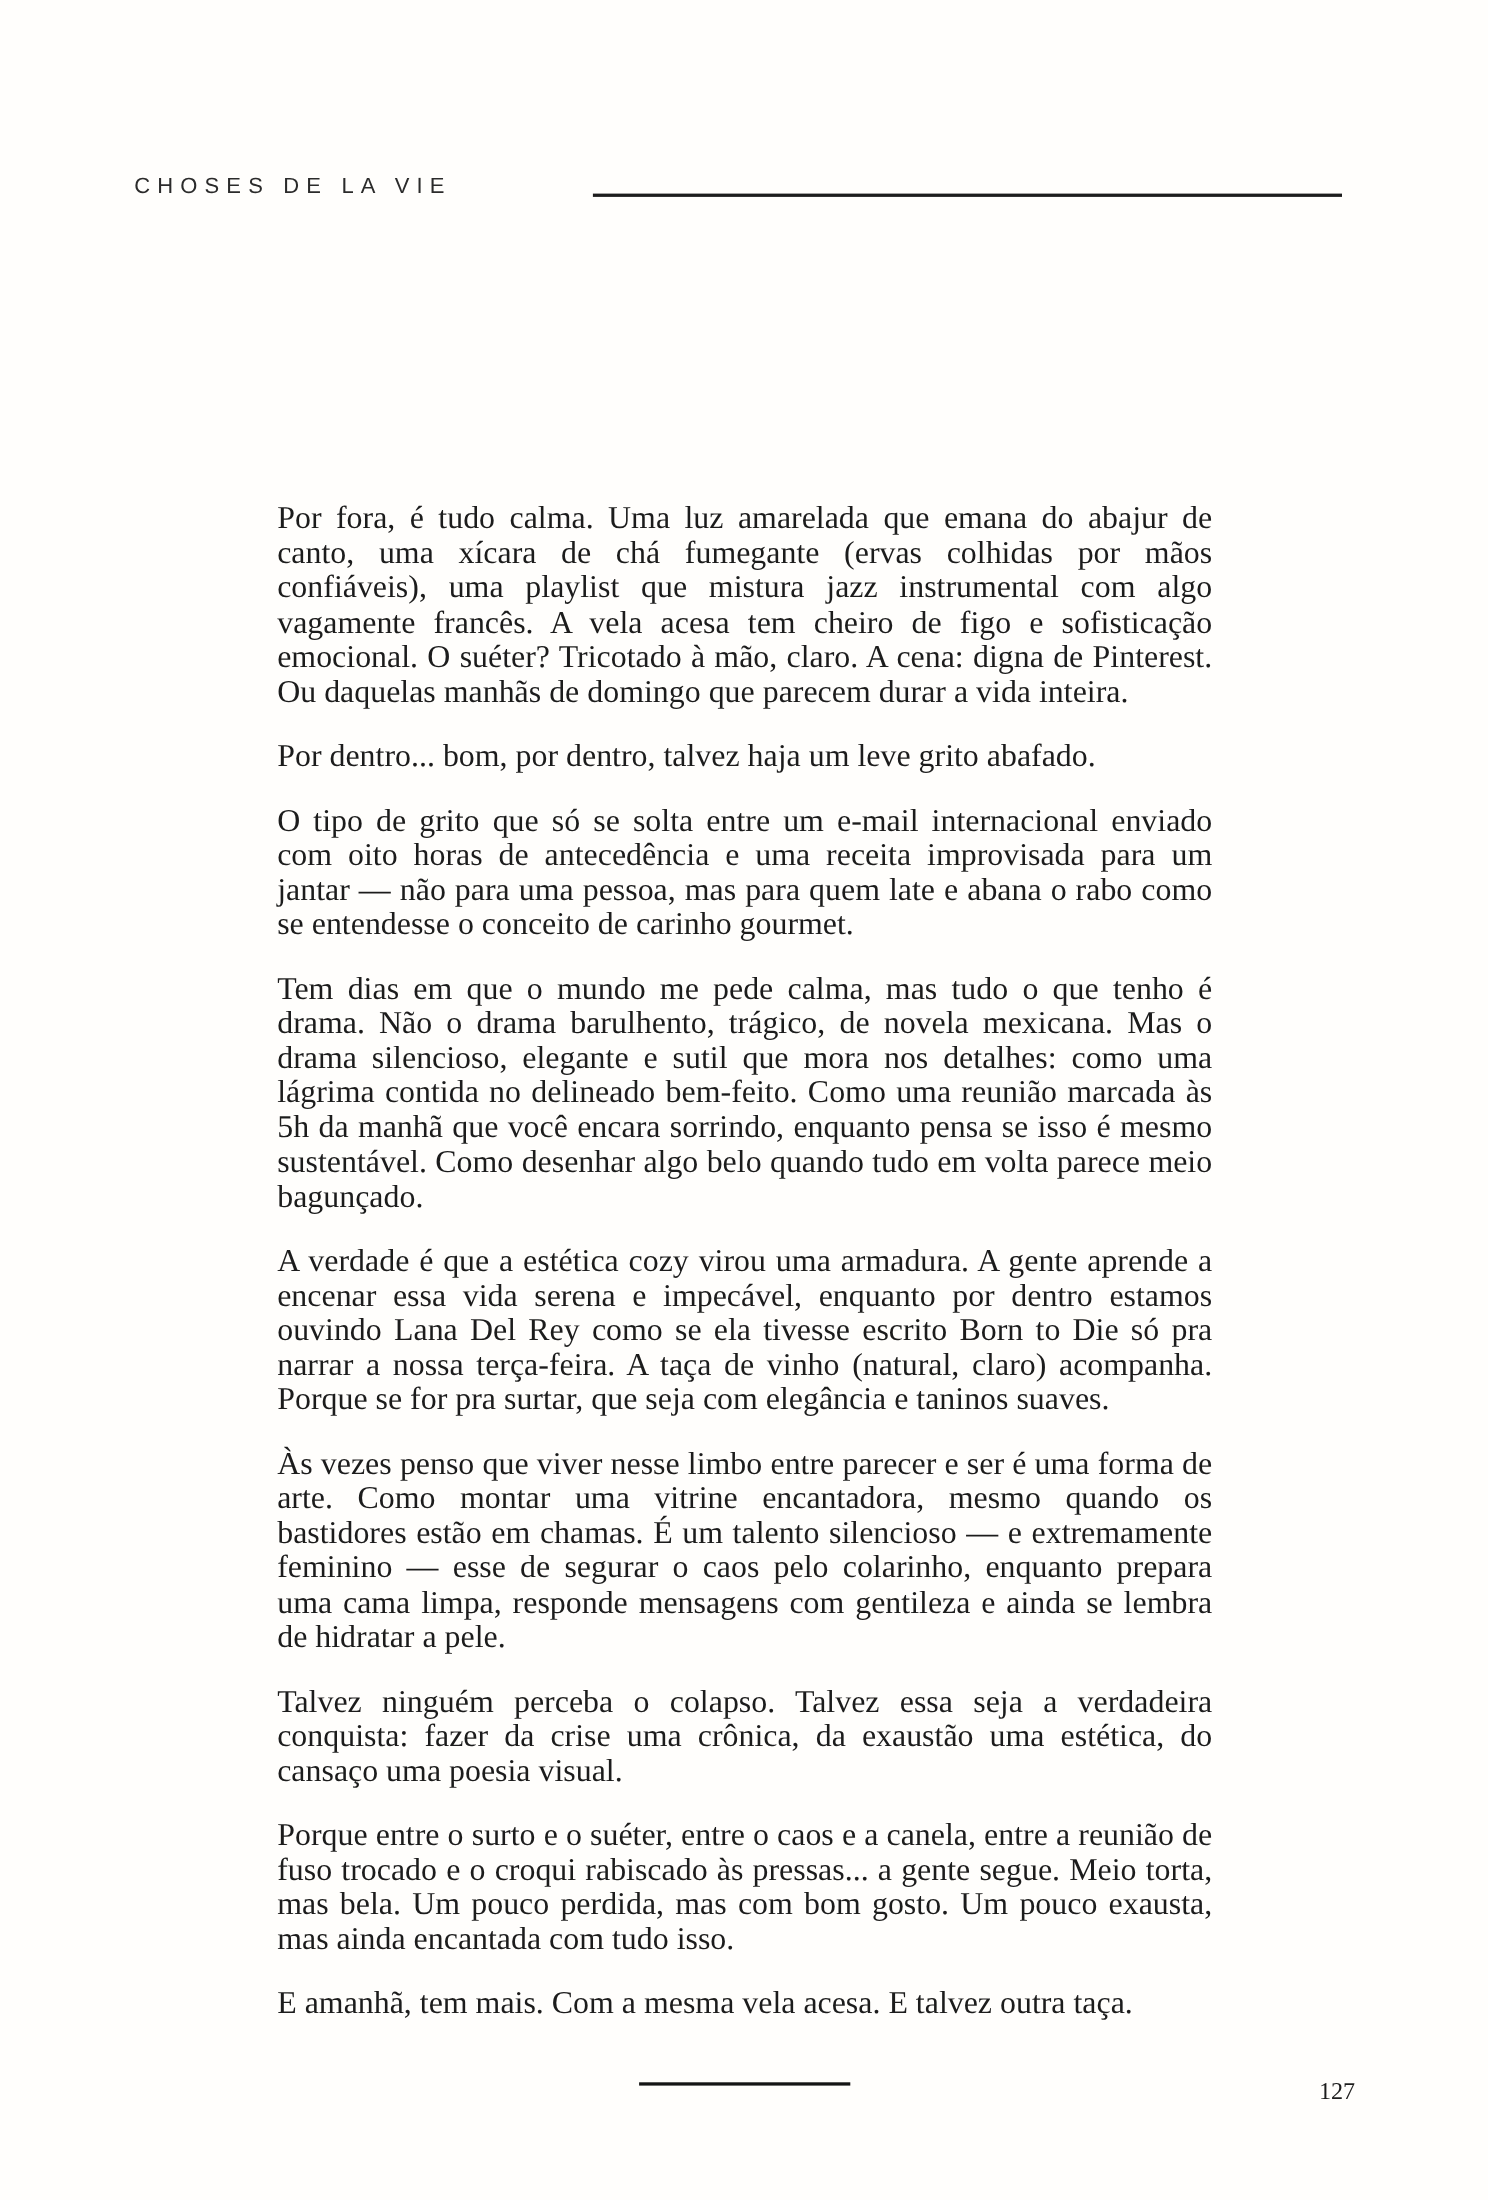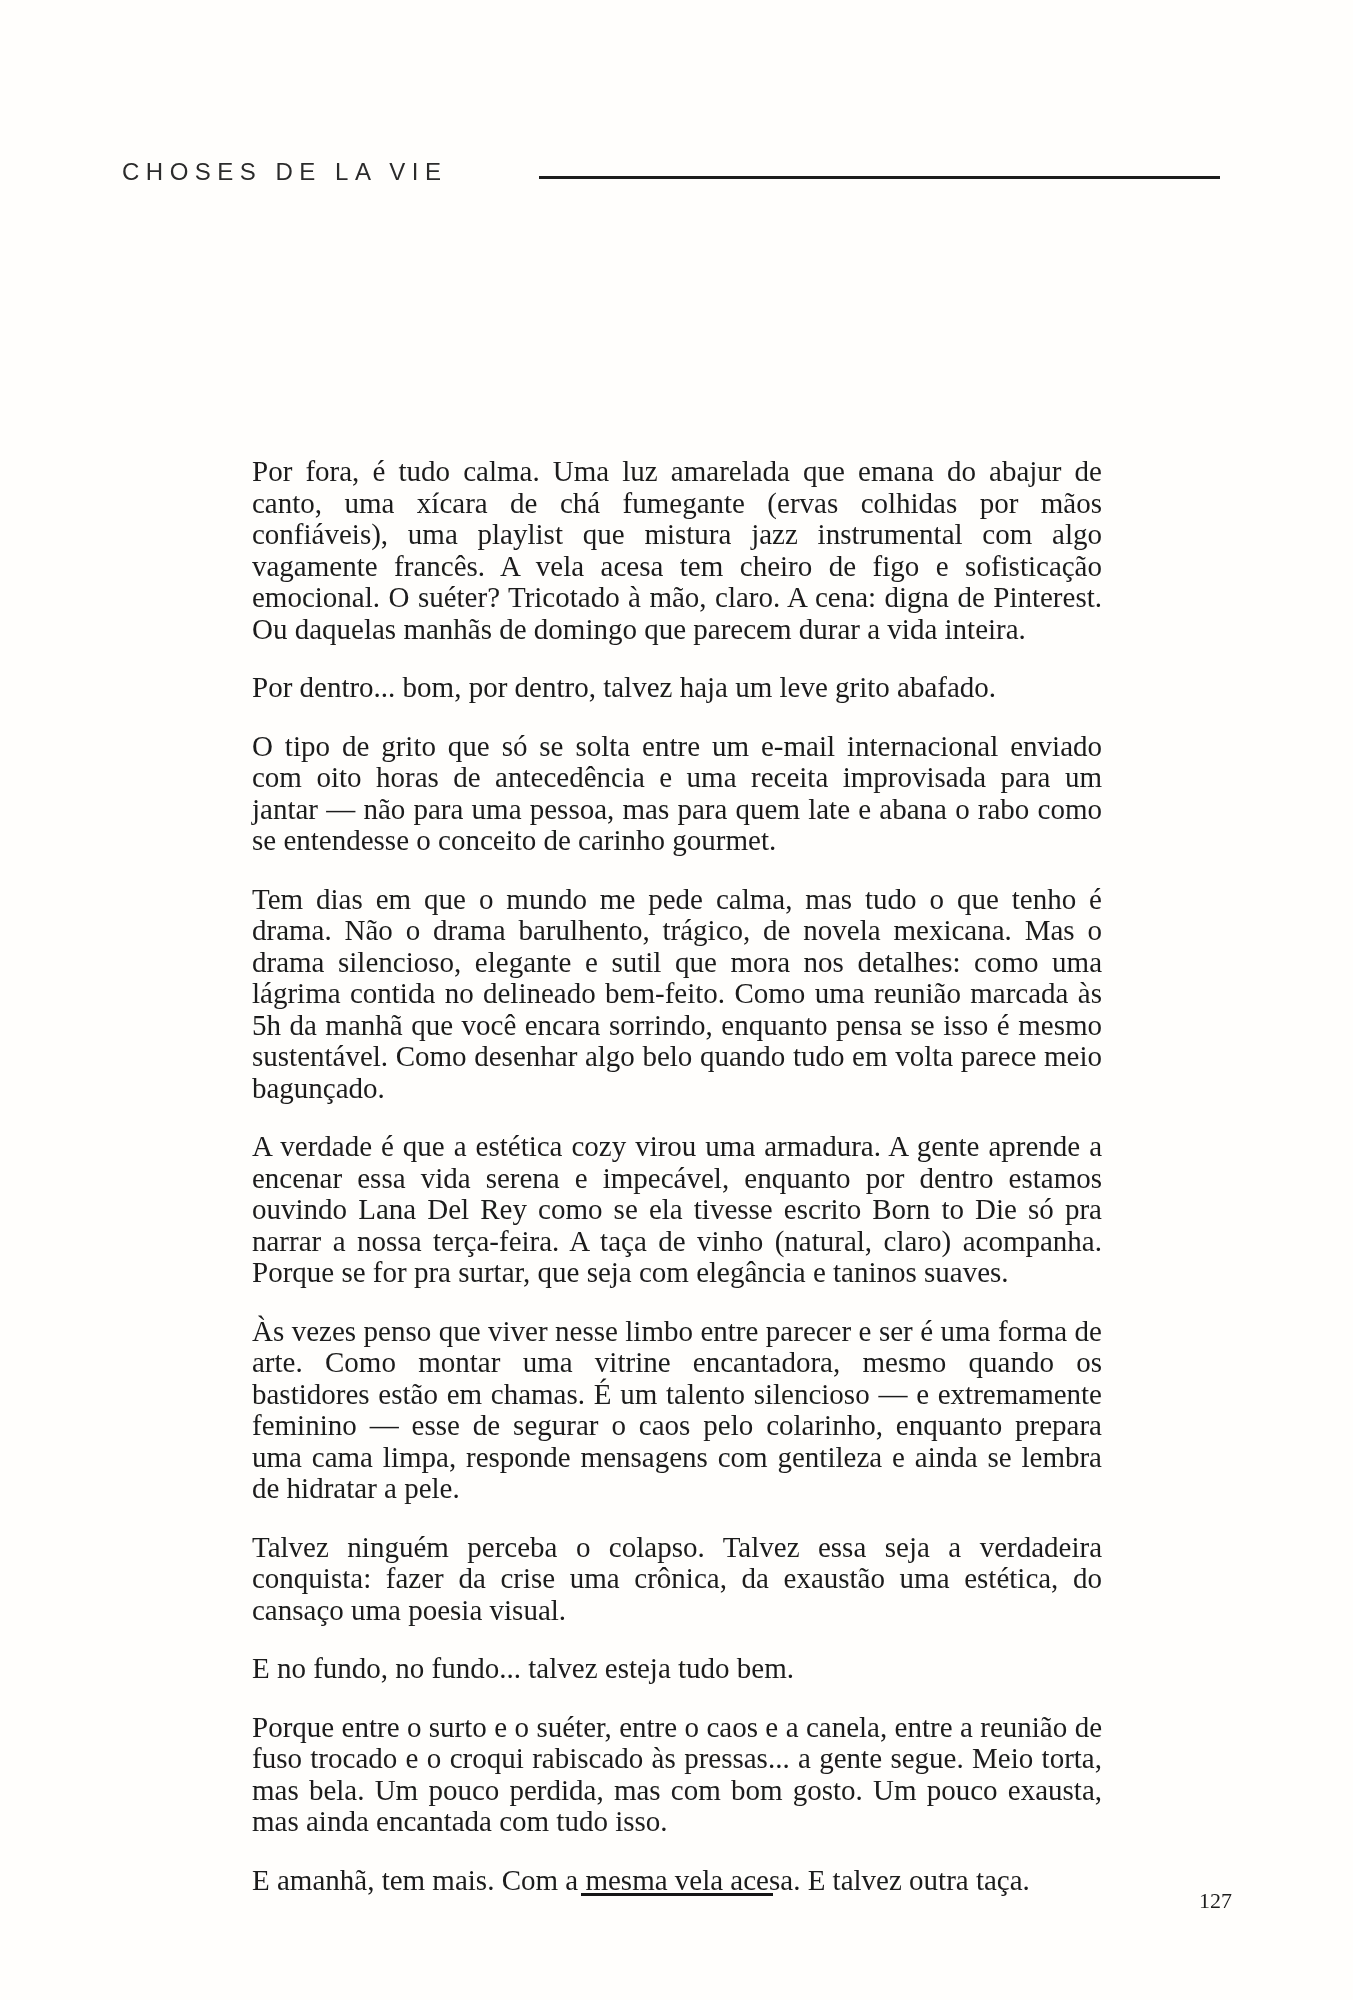--- a/index.html
+++ b/index.html
@@ -17,21 +17,21 @@
     font-family: "Liberation Serif", serif;
     color: #1c1c1c;
   }
 
   
   .kicker {
     position: absolute;
     left: 122px;
     top: 158px;
     font-family: "Liberation Sans", sans-serif;
-    font-size: 24px;
+    font-size: 20px;
     font-weight: 400;
     letter-spacing: 6.5px;
     color: #2b2b2b;
     white-space: nowrap;
   }
   .header-rule {
     position: absolute;
     left: 539px;
     top: 176px;
     width: 681px;
@@ -108,21 +108,20 @@
 
 
   <div class="article">
     <p>Por fora, é tudo calma. Uma luz amarelada que emana do abajur de canto, uma xícara de chá fumegante (ervas colhidas por mãos confiáveis), uma playlist que mistura jazz instrumental com algo vagamente francês. A vela acesa tem cheiro de figo e sofisticação emocional. O suéter? Tricotado à mão, claro. A cena: digna de Pinterest. Ou daquelas manhãs de domingo que parecem durar a vida inteira.</p>
     <p>Por dentro... bom, por dentro, talvez haja um leve grito abafado.</p>
     <p>O tipo de grito que só se solta entre um e-mail internacional enviado com oito horas de antecedência e uma receita improvisada para um jantar — não para uma pessoa, mas para quem late e abana o rabo como se entendesse o conceito de carinho gourmet.</p>
     <p>Tem dias em que o mundo me pede calma, mas tudo o que tenho é drama. Não o drama barulhento, trágico, de novela mexicana. Mas o drama silencioso, elegante e sutil que mora nos detalhes: como uma lágrima contida no delineado bem-feito. Como uma reunião marcada às 5h da manhã que você encara sorrindo, enquanto pensa se isso é mesmo sustentável. Como desenhar algo belo quando tudo em volta parece meio bagunçado.</p>
     <p>A verdade é que a estética cozy virou uma armadura. A gente aprende a encenar essa vida serena e impecável, enquanto por dentro estamos ouvindo Lana Del Rey como se ela tivesse escrito Born to Die só pra narrar a nossa terça-feira. A taça de vinho (natural, claro) acompanha. Porque se for pra surtar, que seja com elegância e taninos suaves.</p>
     <p>Às vezes penso que viver nesse limbo entre parecer e ser é uma forma de arte. Como montar uma vitrine encantadora, mesmo quando os bastidores estão em chamas. É um talento silencioso — e extremamente feminino — esse de segurar o caos pelo colarinho, enquanto prepara uma cama limpa, responde mensagens com gentileza e ainda se lembra de hidratar a pele.</p>
     <p>Talvez ninguém perceba o colapso. Talvez essa seja a verdadeira conquista: fazer da crise uma crônica, da exaustão uma estética, do cansaço uma poesia visual.</p>
-    <p>E no fundo, no fundo... talvez esteja tudo bem.</p>
     <p>Porque entre o surto e o suéter, entre o caos e a canela, entre a reunião de fuso trocado e o croqui rabiscado às pressas... a gente segue. Meio torta, mas bela. Um pouco perdida, mas com bom gosto. Um pouco exausta, mas ainda encantada com tudo isso.</p>
     <p>E amanhã, tem mais. Com a mesma vela acesa. E talvez outra taça.</p>
   </div>
 
   <div class="footer-rule"></div>
 
   <div class="page-number">127</div>
 
 </div>
 

